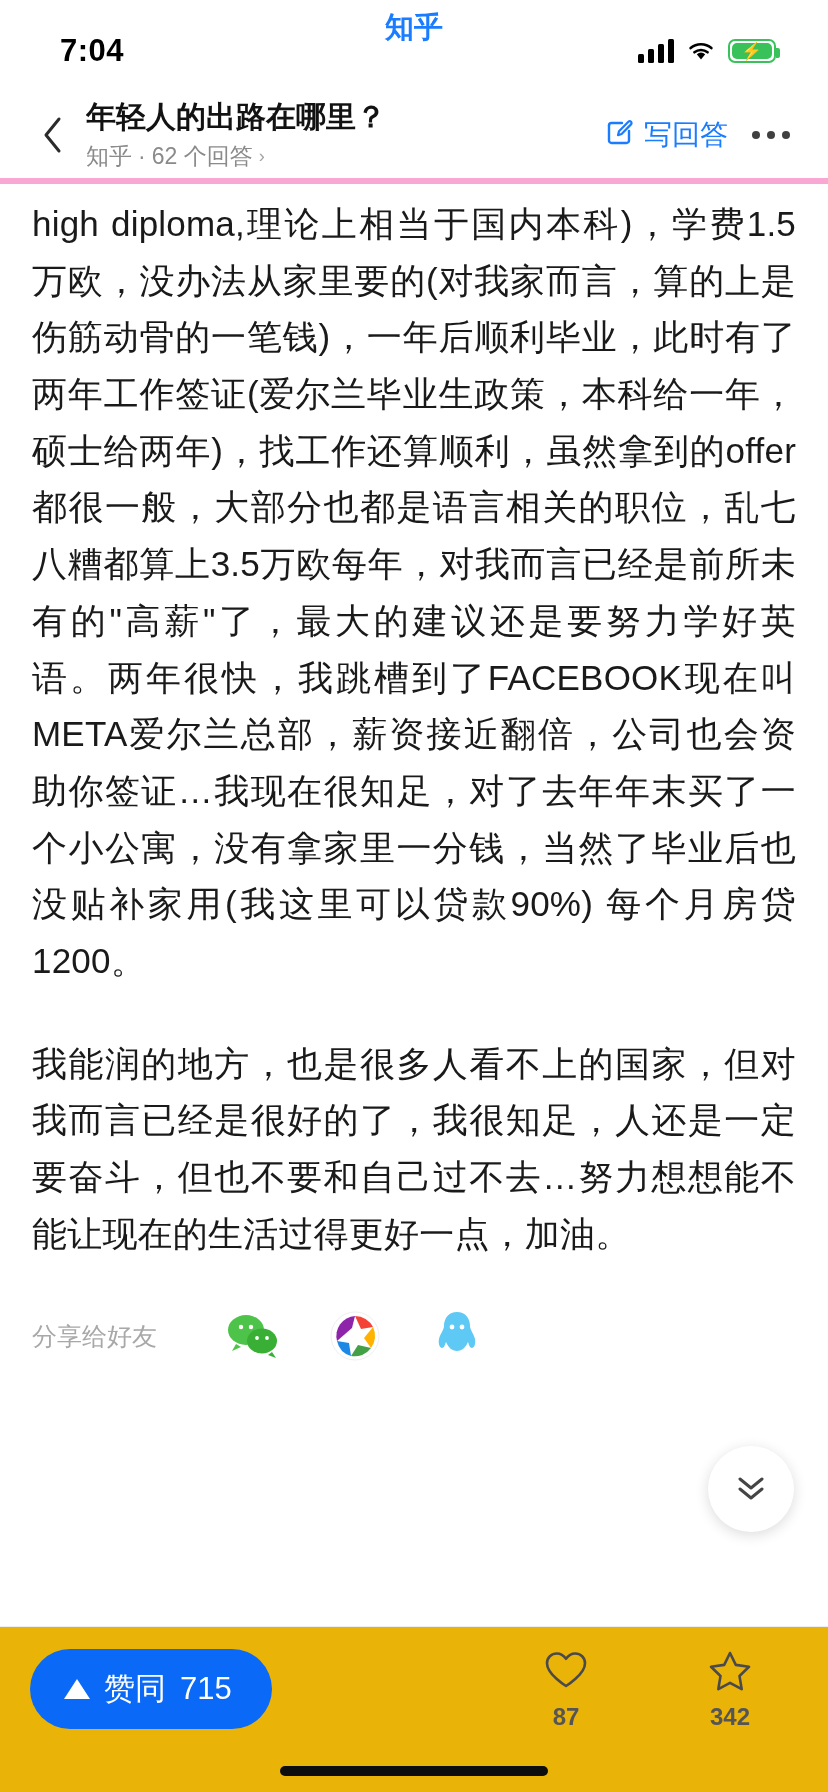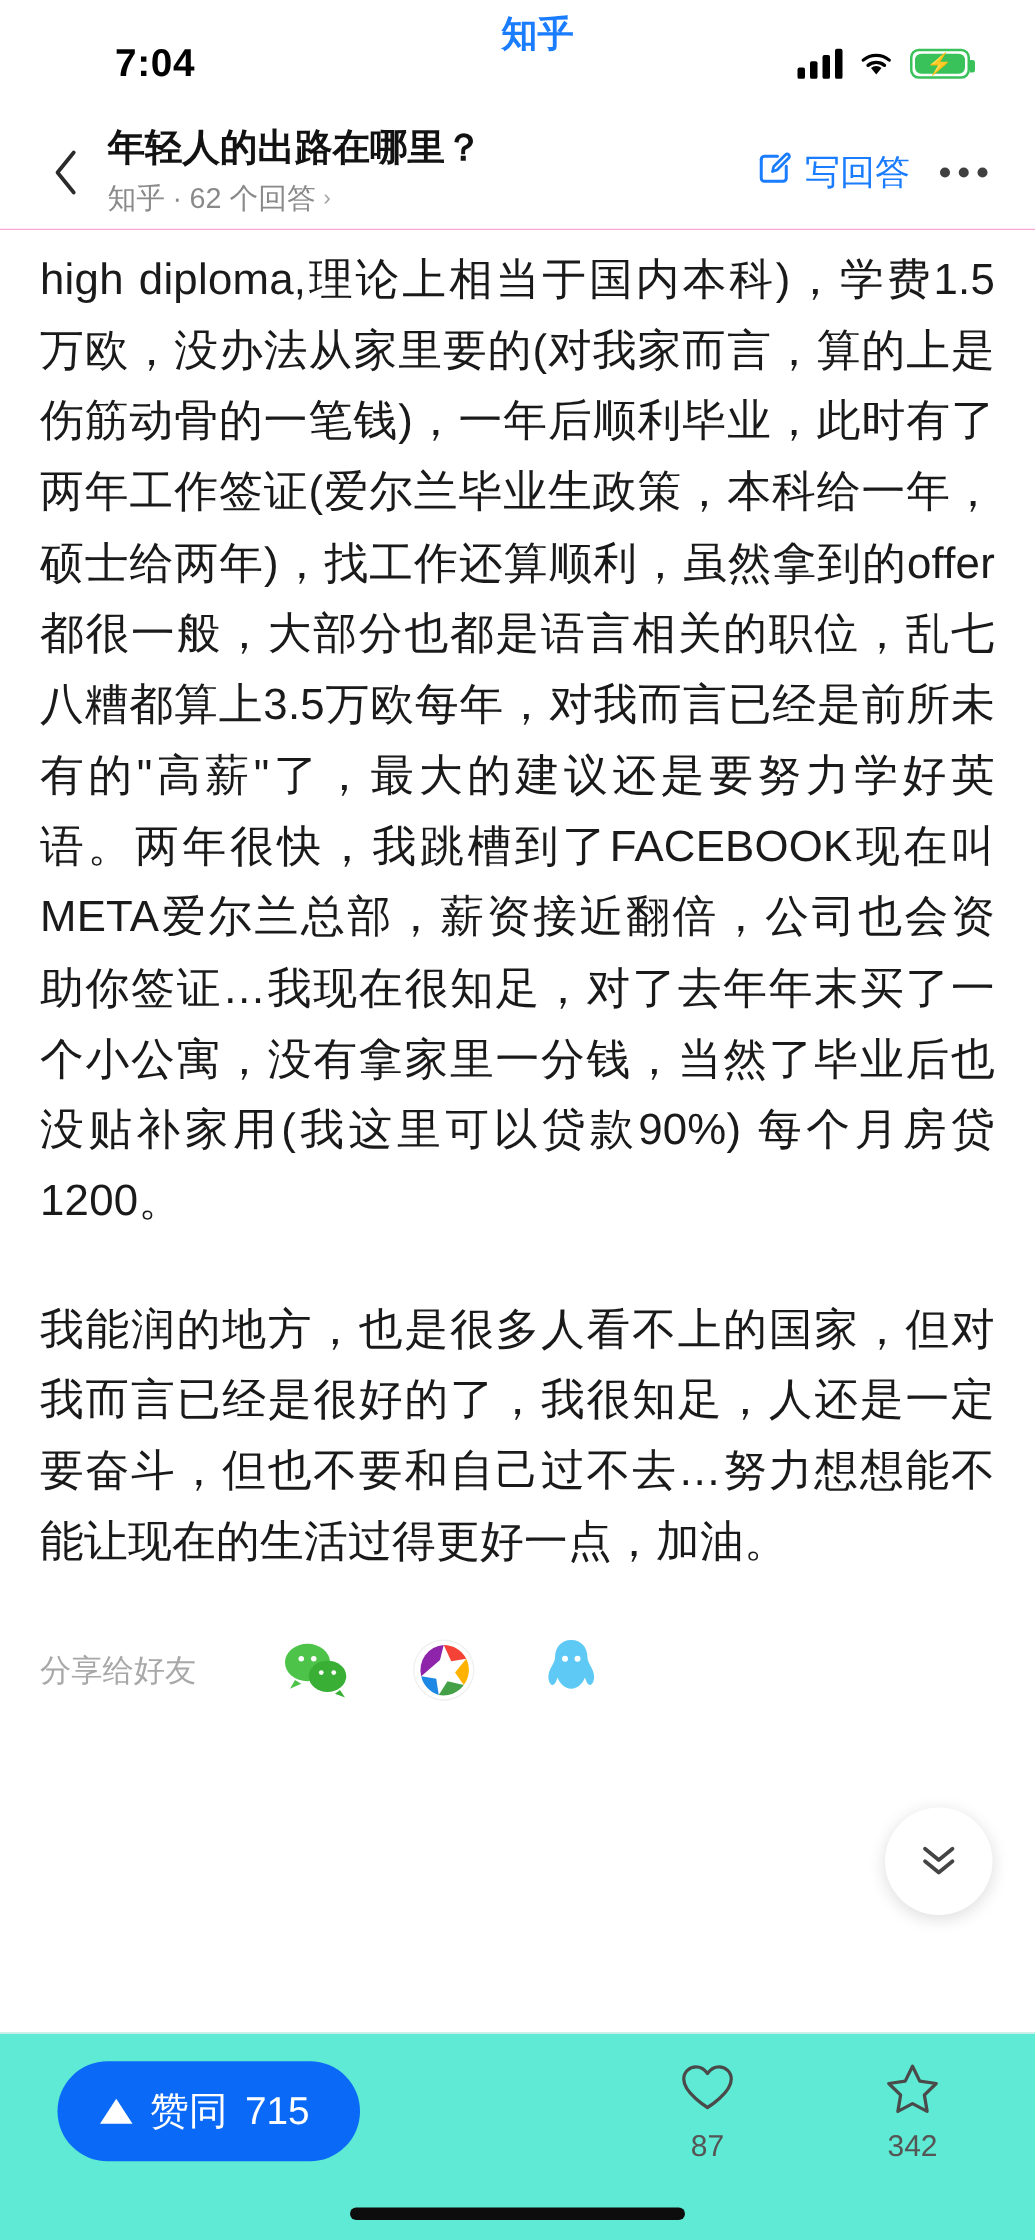--- a/index.html
+++ b/index.html
@@ -13,21 +13,20 @@
   body { position: relative; overflow: hidden; }
 
   
   .statusbar {
     position: relative;
     height: 92px;
     display: flex;
     align-items: center;
     padding: 0 52px 0 60px;
     background: #ffffff;
-    margin-left: 32px;
   }
   .status-time {
     font-size: 31px;
     font-weight: 600;
     color: #000;
     letter-spacing: 0.5px;
     margin-top: 10px;
   }
   .carrier-title {
     position: absolute;
@@ -84,21 +83,21 @@
   }
 
   
   .navbar {
     position: relative;
     height: 92px;
     display: flex;
     align-items: center;
     padding: 0 36px 0 30px;
     background: #ffffff;
-    border-bottom: 1px solid #f9a8d4;
+    border-bottom: 6px solid #f9a8d4;
   }
   .back-chevron {
     width: 46px; height: 46px;
     display: flex; align-items: center; justify-content: center;
     flex: 0 0 auto;
   }
   .back-chevron svg { display: block; }
   .nav-center { margin-left: 10px; min-width: 0; flex: 1 1 auto; }
   .nav-title {
     font-size: 30px;
@@ -178,25 +177,25 @@
     background: #ffffff;
     box-shadow: 0 3px 14px rgba(0,0,0,0.14);
     display: flex; align-items: center; justify-content: center;
   }
 
   
   .bottombar {
     position: absolute;
     left: 0; right: 0; bottom: 0;
     height: 166px;
-    background: #5eead4;
+    background: #eab308;
     border-top: 1px solid #ededed;
     display: flex;
     align-items: flex-start;
-    padding: 22px 36px 0 46px;
+    padding: 22px 36px 0 30px;
   }
   .vote-btn {
     display: flex;
     align-items: center;
     gap: 14px;
     background: #0a69f7;
     color: #fff;
     border-radius: 44px;
     height: 80px;
     padding: 0 40px 0 34px;
@@ -209,20 +208,21 @@
     border-left: 13px solid transparent;
     border-right: 13px solid transparent;
     border-bottom: 20px solid #ffffff;
   }
   .bottom-actions {
     margin-left: auto;
     display: flex;
     align-items: flex-start;
     gap: 56px;
     padding-right: 8px;
+    font-weight: bold;
   }
   .b-act {
     width: 108px;
     display: flex;
     flex-direction: column;
     align-items: center;
     gap: 8px;
   }
   .b-act .label { font-size: 24px; color: #555; }
 

